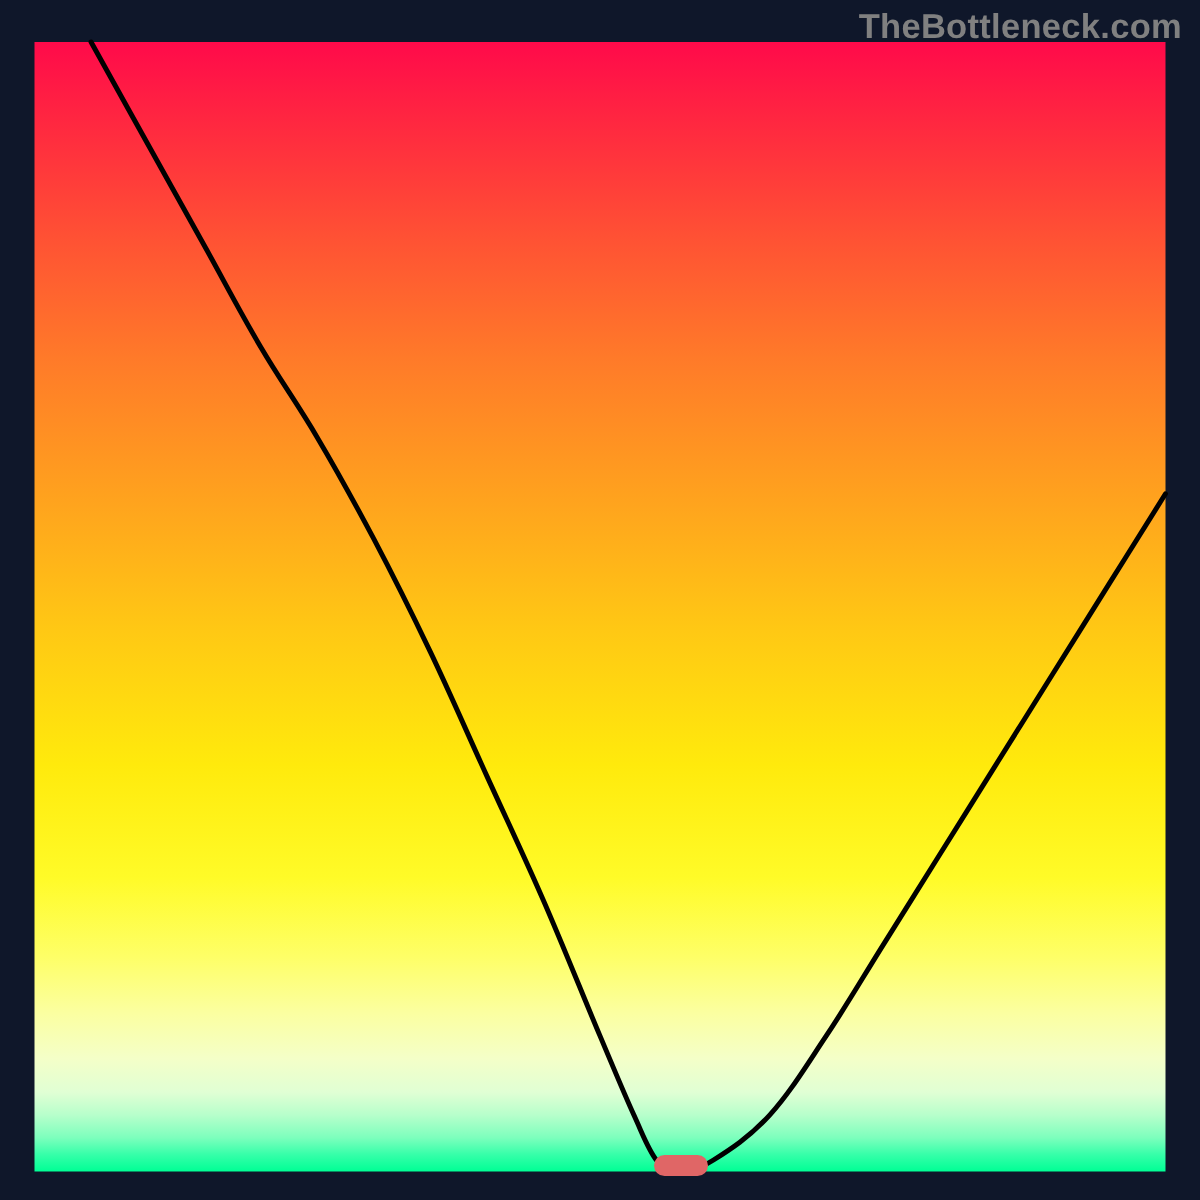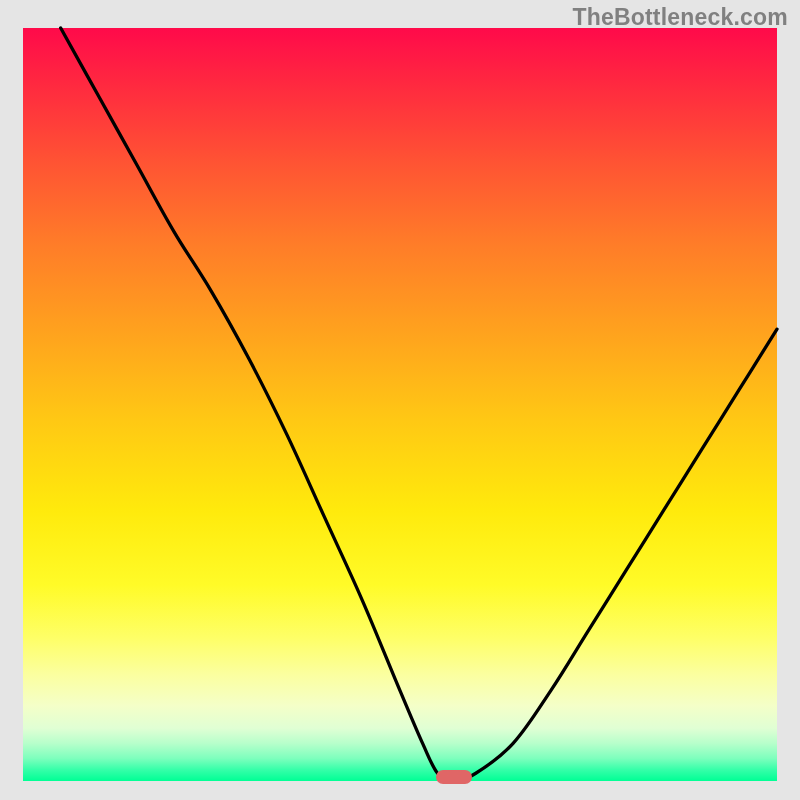--- a/index.html
+++ b/index.html
@@ -8,21 +8,21 @@
     width: 800px;
     height: 800px;
     background: #000;
     overflow: hidden;
     font-family: Arial, Helvetica, sans-serif;
   }
   .frame {
     position: relative;
     width: 800px;
     height: 800px;
-    background: #e5e5e5;
+    background: #0f172a;
   }
   .watermark {
     position: absolute;
     top: 4px;
     right: 12px;
     color: #808080;
     font-size: 23px;
     font-weight: 600;
     letter-spacing: 0.2px;
     z-index: 5;

